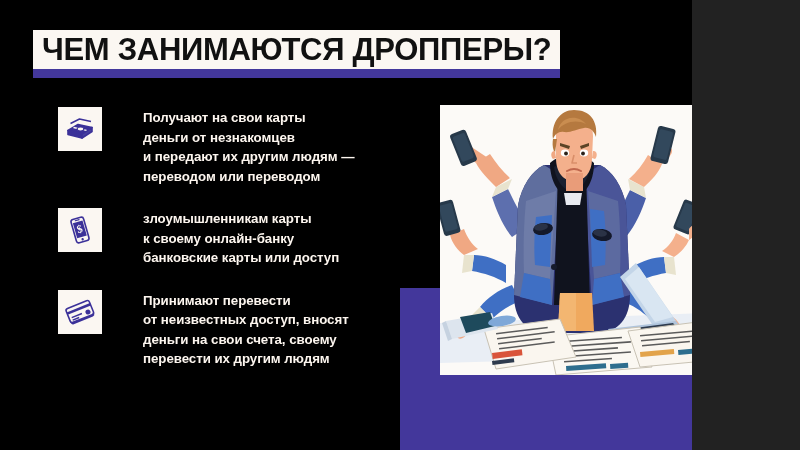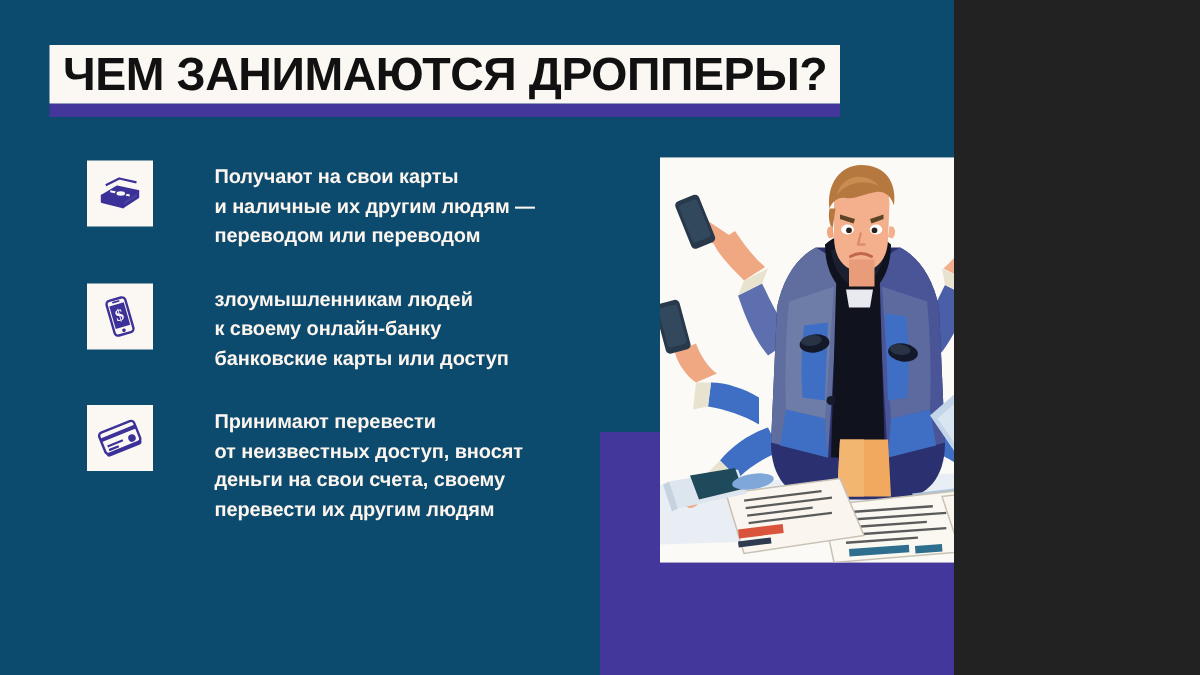--- a/index.html
+++ b/index.html
@@ -2,24 +2,24 @@
 <html lang="ru"><head>
 <meta charset="utf-8">
 <style>
   html, body {
     margin: 0;
     padding: 0;
     background: #222;
   }
   #slide {
     position: relative;
-    width: 636px;
+    width: 692px;
     height: 450px;
     overflow: hidden;
-    background: #0c4a6e;
+    background: #000000;
     font-family: "Liberation Sans", "DejaVu Sans", sans-serif;
     -webkit-font-smoothing: antialiased;
   }
 
   
   .blue-panel {
     position: absolute;
     left: 400px;
     top: 288px;
     width: 400px;
@@ -146,39 +146,40 @@
             <path d="M4 17.5 L4 21.5 L18 25 L18 21 Z" fill="#3B3199"></path>
             <path d="M18 21 L28 14.5 L28 18.5 L18 25 Z" fill="#47409f"></path>
             <path d="M9.5 14.5 L22.5 17.3" stroke="#FBF7F2" stroke-width="1.3"></path>
             <ellipse cx="16.5" cy="16" rx="3.4" ry="2" fill="#FBF7F2" stroke="#3B3199" stroke-width="1.1"></ellipse>
             <path d="M6.5 10.5 L15.5 6 L27 8.6" stroke="#3B3199" stroke-width="1.5" fill="none"></path>
           </g>
         </svg>
       </span>
       <span class="bullet-text">
         <span class="ln">Получают на свои карты</span>
-        <span class="ln">и наличные их другим людям —</span>
+        <span class="ln">деньги от незнакомцев</span>
+        <span class="ln">и передают их другим людям —</span>
         <span class="ln">переводом или переводом</span>
       </span>
     </div>
 
     <div class="bullet">
       <span class="bullet-icon">
         <svg width="32" height="32" viewBox="0 0 32 32">
           <g transform="rotate(-16 16 16)">
             <rect x="9.5" y="4" width="13" height="24" rx="2.4" fill="#FBF7F2" stroke="#3B3199" stroke-width="1.6"></rect>
             <rect x="11" y="7.6" width="10" height="15.6" fill="#3B3199"></rect>
             <line x1="14" y1="5.8" x2="18" y2="5.8" stroke="#3B3199" stroke-width="1.1" stroke-linecap="round"></line>
             <circle cx="16" cy="25.6" r="1.2" fill="#3B3199"></circle>
             <text x="16" y="18.6" text-anchor="middle" font-family="Liberation Serif, serif" font-size="11" font-weight="bold" fill="#FBF7F2">$</text>
           </g>
         </svg>
       </span>
       <span class="bullet-text">
-        <span class="ln">злоумышленникам людей</span>
+        <span class="ln">злоумышленникам карты</span>
         <span class="ln">к своему онлайн-банку</span>
         <span class="ln">банковские карты или доступ</span>
       </span>
     </div>
 
     <div class="bullet">
       <span class="bullet-icon">
         <svg width="32" height="32" viewBox="0 0 32 32">
           <g transform="rotate(-22 16 16)">
             <rect x="3.5" y="10" width="25" height="15" rx="2.2" fill="#3B3199"></rect>

